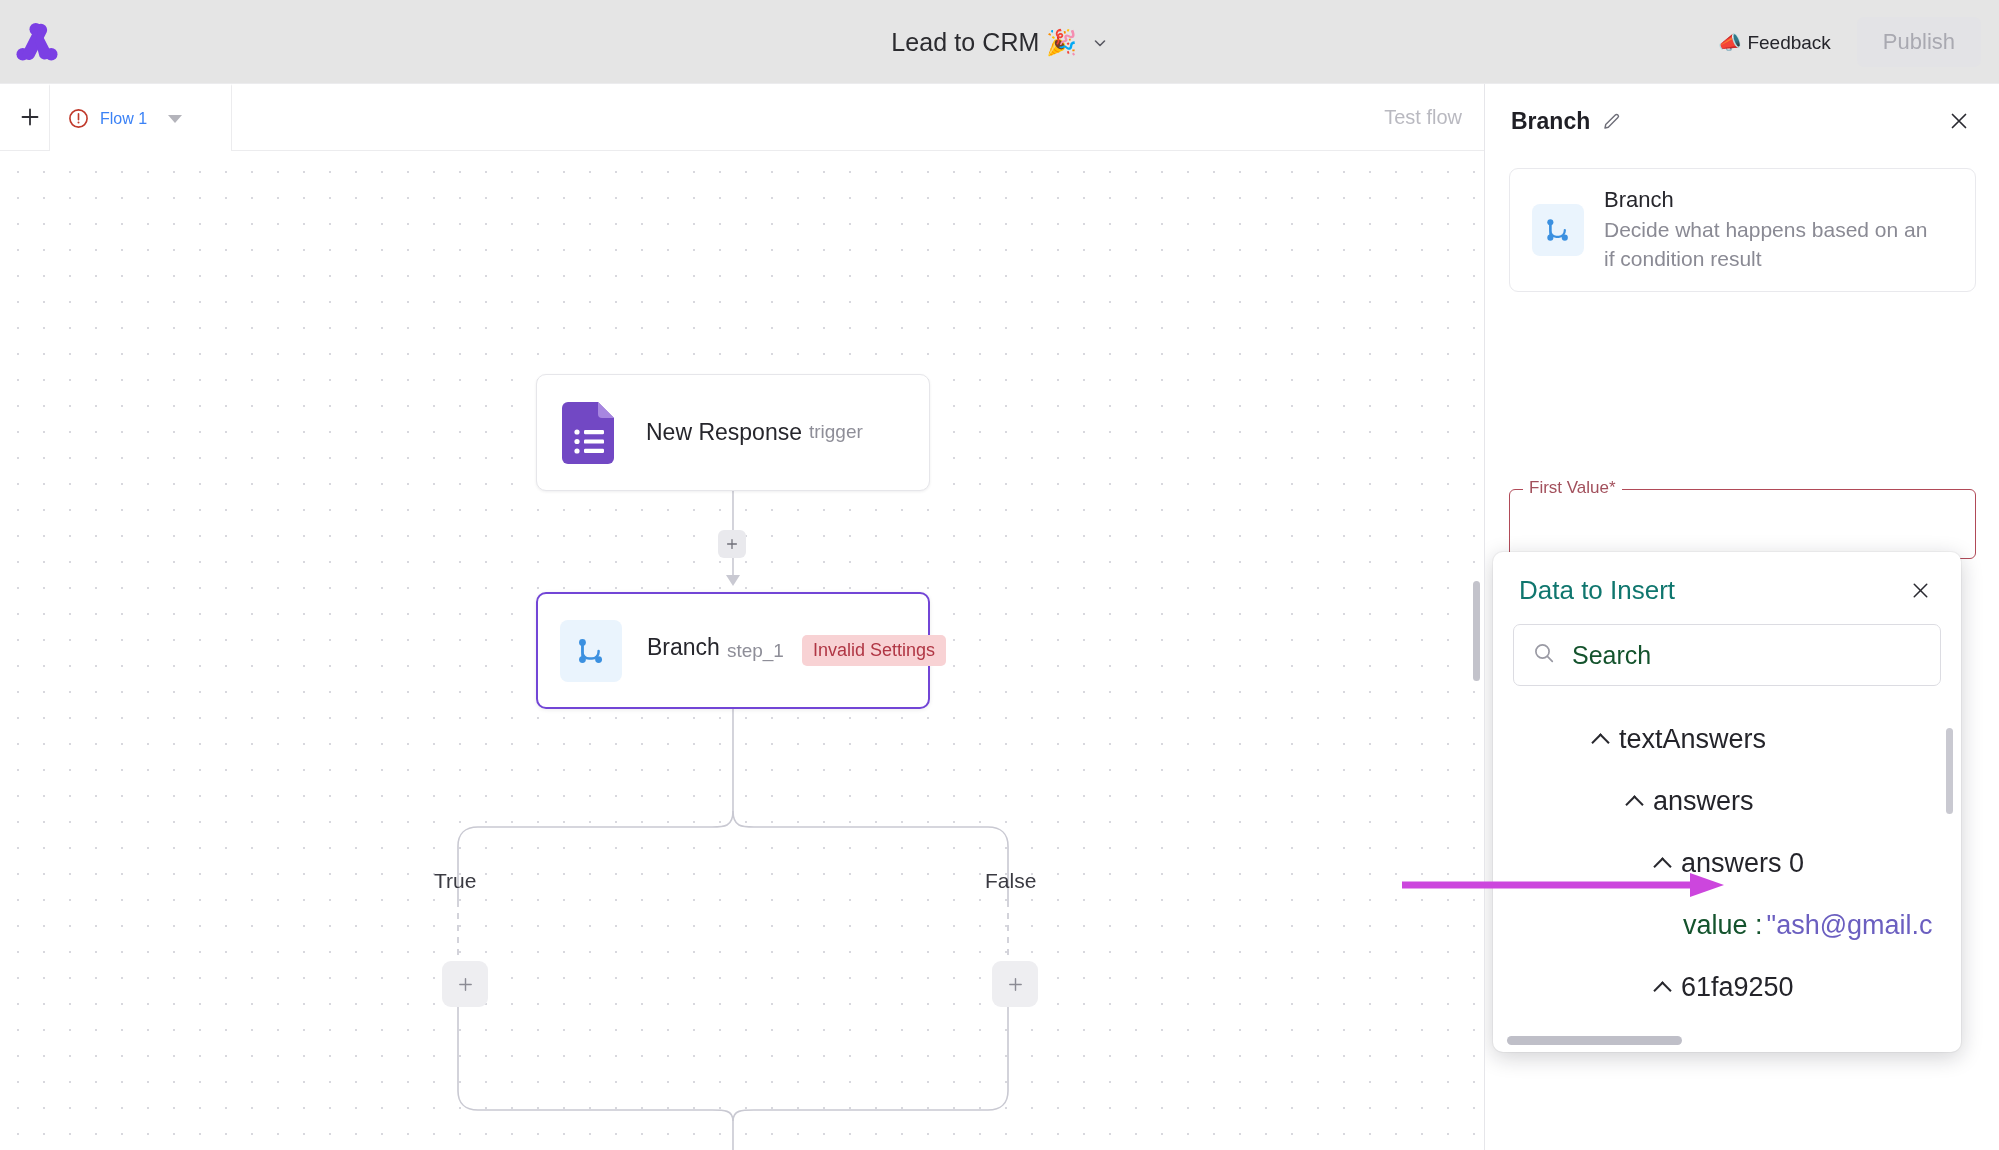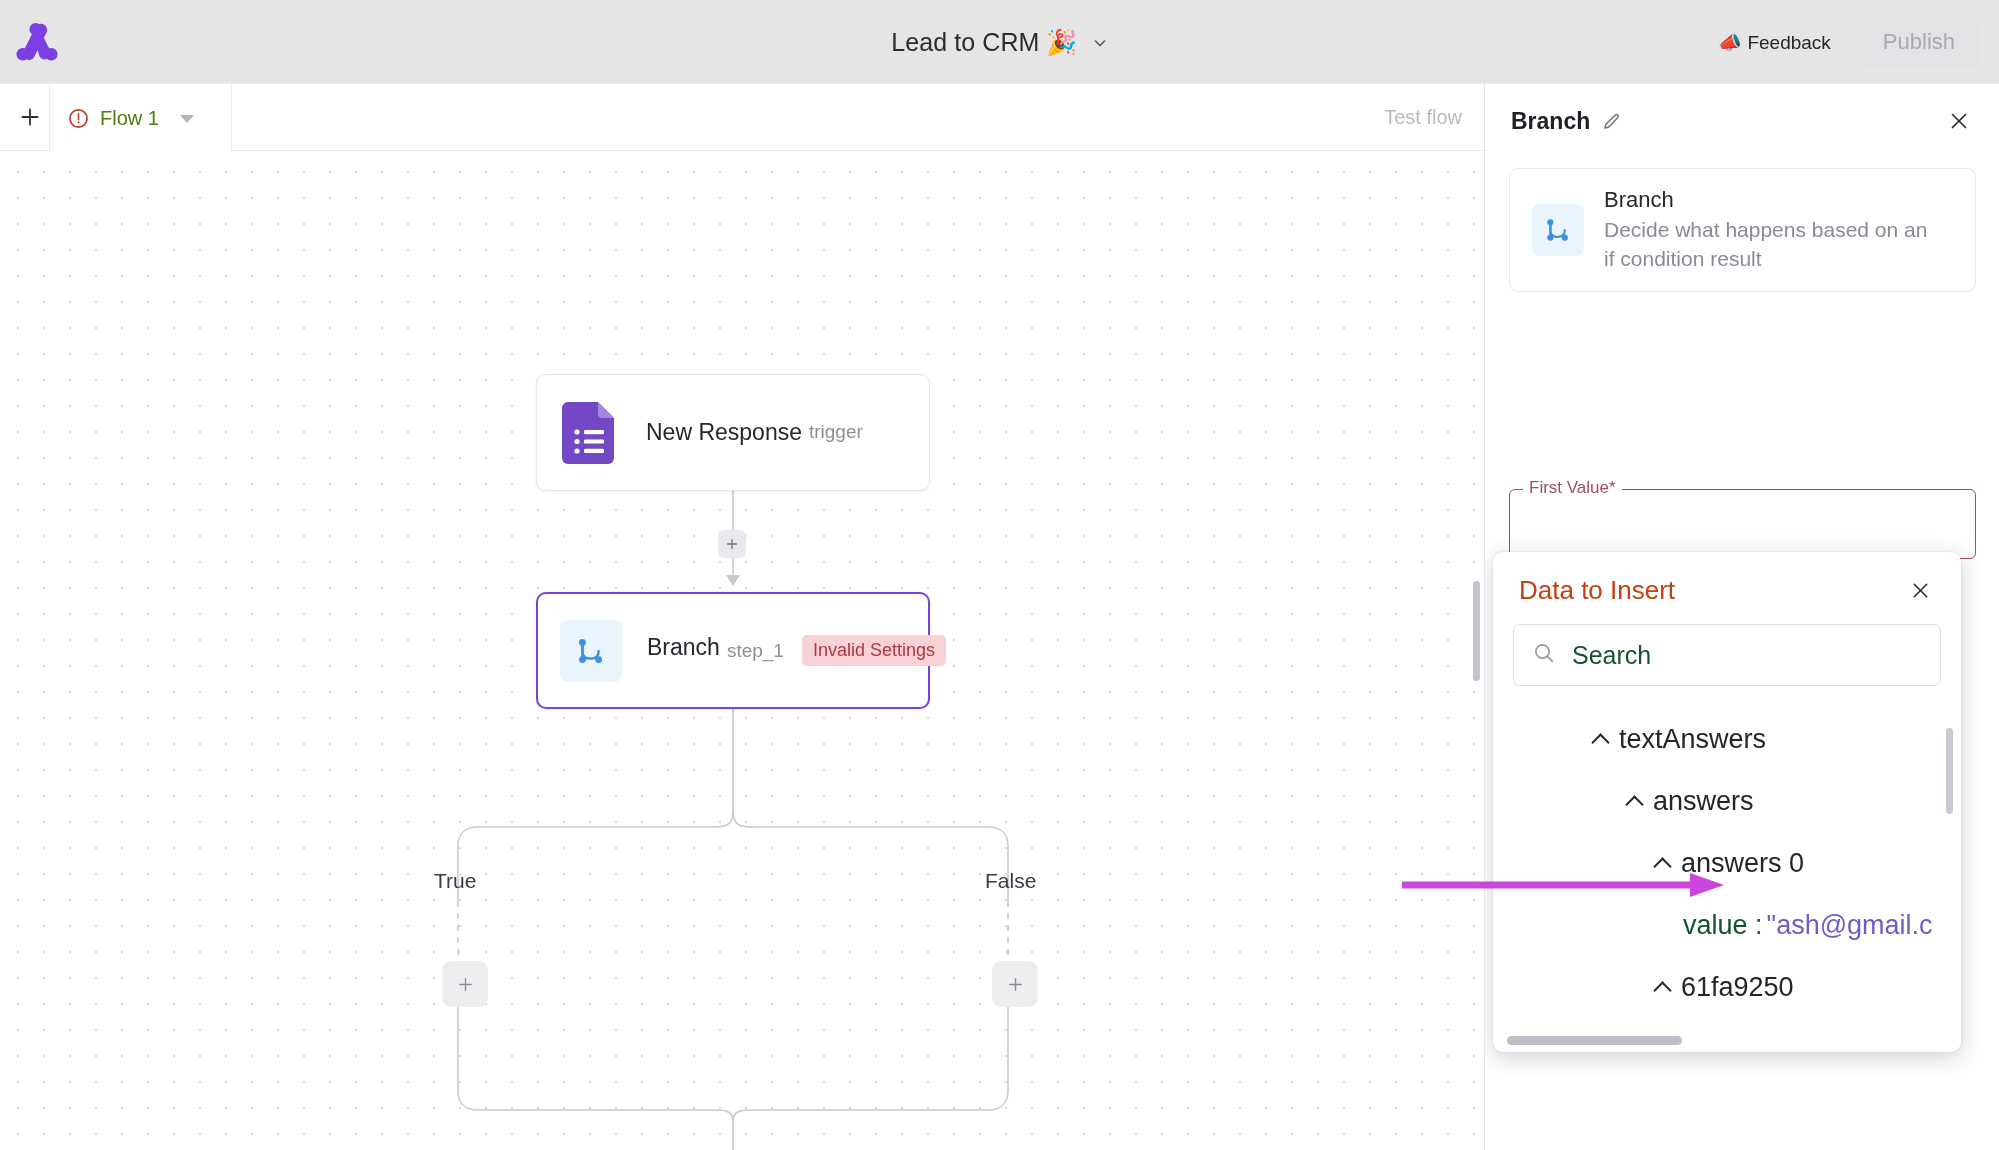--- a/index.html
+++ b/index.html
@@ -68,21 +68,21 @@
     height: 67px; min-width: 183px;
     background: #ffffff;
     border-left: 1px solid #ececee;
     border-right: 1px solid #ececee;
     border-top: 2px solid transparent;
     display: flex; align-items: center; gap: 11px;
     padding: 0 16px 0 18px;
     cursor: pointer;
   }
   .tab-warn-icon { width: 21px; height: 21px; flex: 0 0 21px; }
-  .tab-label { font-size: 20px; color: #4d7c0f; }
+  .tab-label { font-size: 16px; color: #3b82f6; }
   .tab-caret {
     margin-left: 10px; width: 0; height: 0;
     border-left: 7px solid transparent; border-right: 7px solid transparent;
     border-top: 8px solid #b4b4bb;
   }
   .test-flow {
     position: absolute; right: 22px; top: 0; height: 67px;
     display: flex; align-items: center;
     font-size: 20px; color: #b9b9c0;
     cursor: default;
@@ -213,21 +213,21 @@
     width: 468px; height: 500px;
     background: #ffffff;
     border-radius: 10px;
     box-shadow: 0 5px 22px rgba(18,18,36,.20), 0 0 0 1px rgba(18,18,36,.04);
     overflow: hidden;
   }
   .dti-header {
     position: absolute; top: 0; left: 0; width: 468px; height: 76px;
     display: flex; align-items: center; padding: 0 26px;
   }
-  .dti-title { font-size: 26px; color: #c2410c; }
+  .dti-title { font-size: 26px; color: #0f766e; }
   .dti-close {
     margin-left: auto; width: 30px; height: 30px;
     display: flex; align-items: center; justify-content: center; cursor: pointer;
   }
   .dti-search {
     position: absolute; top: 72px; left: 20px;
     width: 428px; height: 62px;
     border: 1px solid #dcdce2; border-radius: 7px;
     display: flex; align-items: center; gap: 16px; padding: 0 18px;
     background: #fff;

